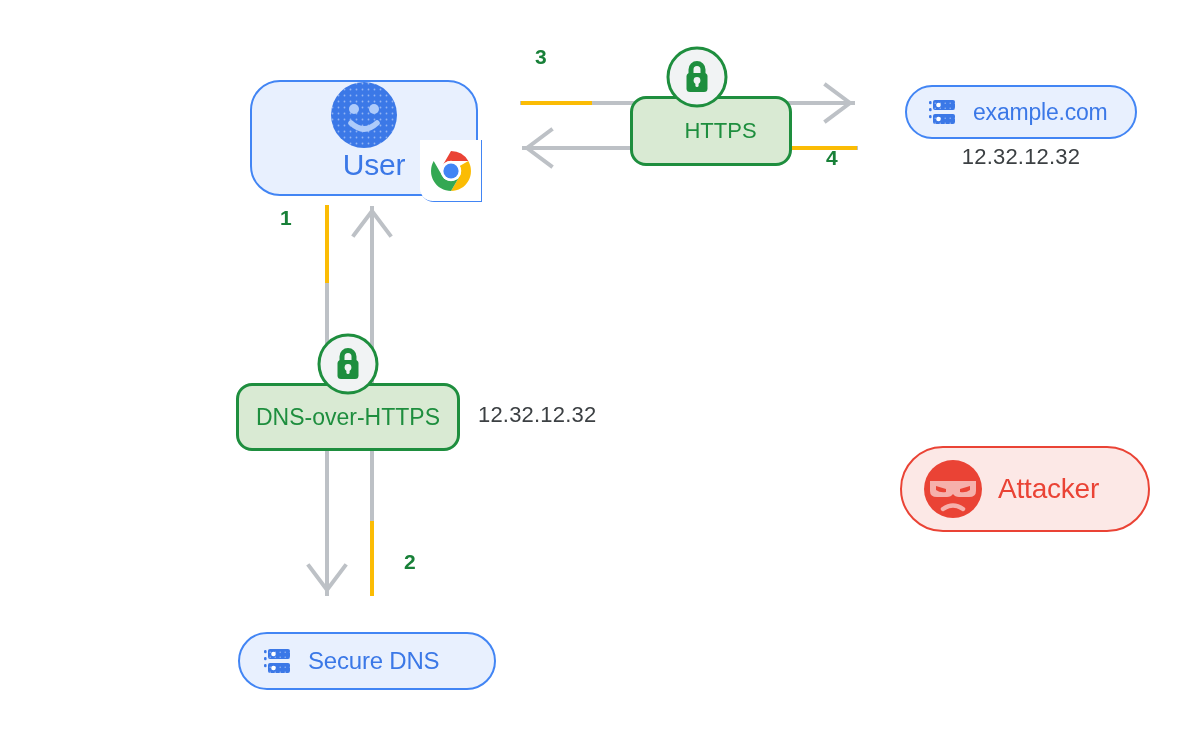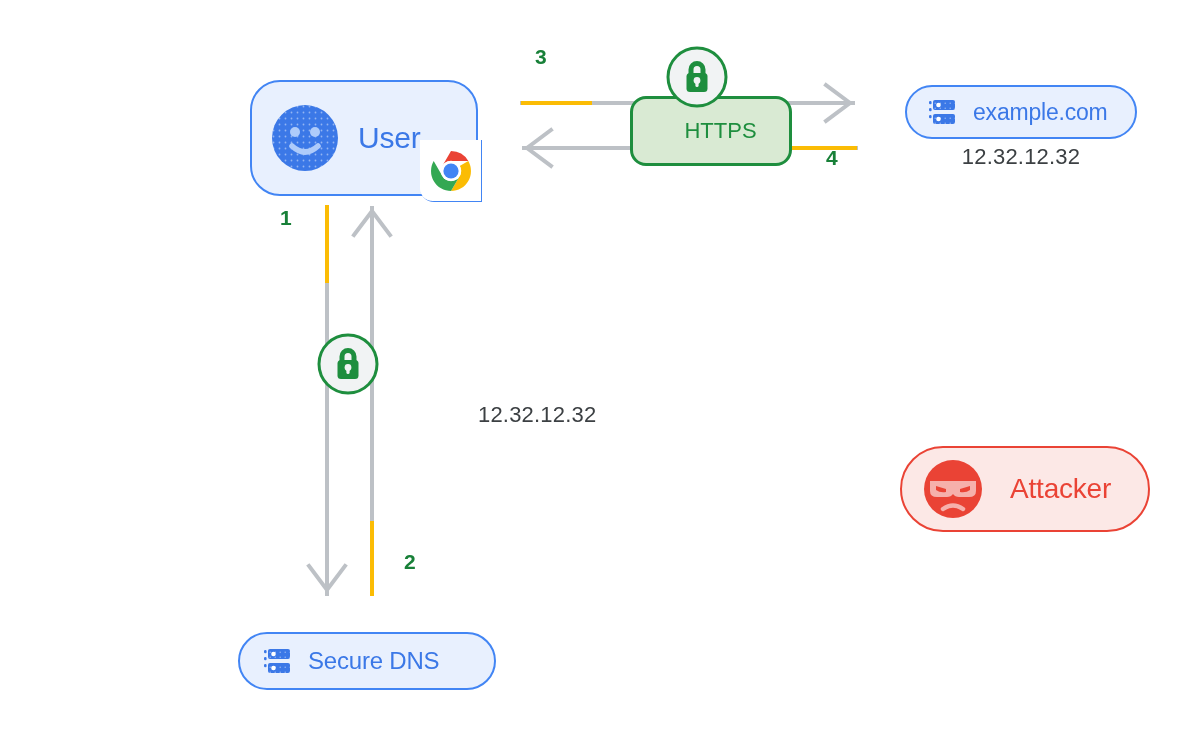--- a/index.html
+++ b/index.html
@@ -36,38 +36,38 @@
     border-style: solid;
     border-width: 2px;
   }
   .node-blue {
     background: #e8f0fe;
     border-color: #4285f4;
   }
   .node-red {
     background: #fce8e6;
     border-color: #ea4335;
-    gap: 12px;
   }
   .node-label {
     font-size: 27px;
     letter-spacing: -0.2px;
     white-space: nowrap;
   }
   .label-blue { color: #3b78e7; }
   .label-red  { color: #ea4335; }
 
   
   #user-node {
     left: 250px;
     top: 80px;
     width: 228px;
     height: 116px;
     border-radius: 30px;
     padding-left: 20px;
+    flex-direction: column;
   }
   #user-avatar {
     width: 66px;
     height: 66px;
     flex: 0 0 66px;
     margin-right: 20px;
   }
   #user-label { font-size: 30px; }
 
   
@@ -318,20 +318,23 @@
     <span>HTTPS</span>
   </div>
   <svg class="lock-badge" id="https-lock" viewBox="0 0 62 62">
     <circle cx="31" cy="31" r="29" fill="#f1f3f4" stroke="#1e8e3e" stroke-width="3"></circle>
     <path d="M31 15 A8.5 8.5 0 0 1 39.5 23.5 V28 H34.5 V23.5 A3.5 3.5 0 0 0 27.5 23.5 V28 H22.5 V23.5 A8.5 8.5 0 0 1 31 15 Z" fill="#1e8e3e"></path>
     <rect x="20.5" y="27" width="21" height="19" rx="3.5" fill="#1e8e3e"></rect>
     <circle cx="31" cy="34.5" r="3.4" fill="#f1f3f4"></circle>
     <rect x="29.4" y="34.5" width="3.2" height="6.5" rx="1.6" fill="#f1f3f4"></rect>
   </svg>
 
+  <div class="proto" id="doh-badge">
+    <span>DNS-over-HTTPS</span>
+  </div>
   <svg class="lock-badge" id="doh-lock" viewBox="0 0 62 62">
     <circle cx="31" cy="31" r="29" fill="#f1f3f4" stroke="#1e8e3e" stroke-width="3"></circle>
     <path d="M31 15 A8.5 8.5 0 0 1 39.5 23.5 V28 H34.5 V23.5 A3.5 3.5 0 0 0 27.5 23.5 V28 H22.5 V23.5 A8.5 8.5 0 0 1 31 15 Z" fill="#1e8e3e"></path>
     <rect x="20.5" y="27" width="21" height="19" rx="3.5" fill="#1e8e3e"></rect>
     <circle cx="31" cy="34.5" r="3.4" fill="#f1f3f4"></circle>
     <rect x="29.4" y="34.5" width="3.2" height="6.5" rx="1.6" fill="#f1f3f4"></rect>
   </svg>
 
   <div id="doh-ip">12.32.12.32</div>
 

